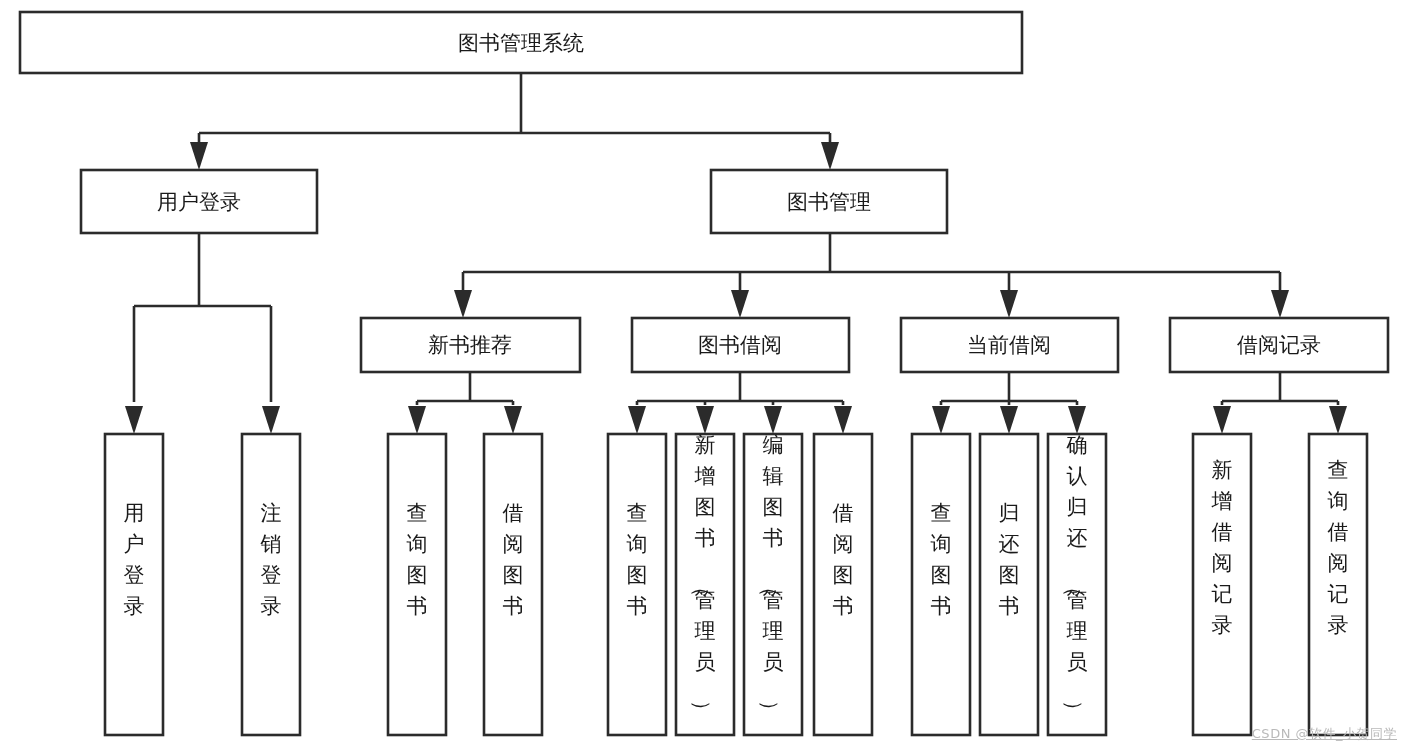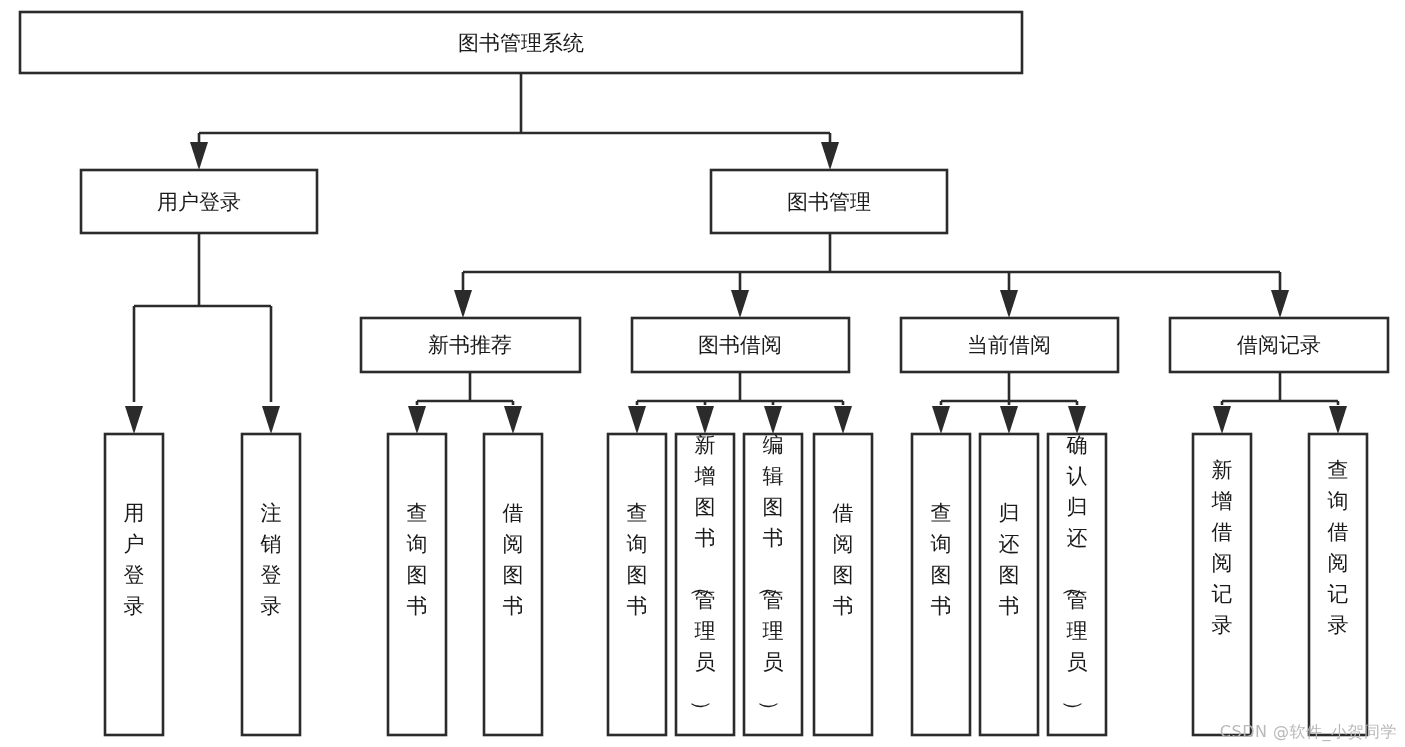--- a/index.html
+++ b/index.html
@@ -46,25 +46,26 @@
   }
   .arrow-head {
     fill: #2b2b2b;
     stroke: none;
   }
   .watermark {
     position: absolute;
     right: 8px;
     bottom: 4px;
     font-family: "DejaVu Sans", "Liberation Sans", sans-serif;
-    font-size: 16px;
+    font-size: 13px;
     color: #b9b9b9;
     letter-spacing: 0.5px;
     white-space: nowrap;
     user-select: none;
+    text-decoration: underline;
   }
 </style>
 </head>
 <body>
 
 <svg id="diagram-root" viewBox="0 0 1405 747" xmlns="http://www.w3.org/2000/svg">
 
   <defs>
     <g id="arrowdef"></g>
   </defs>

